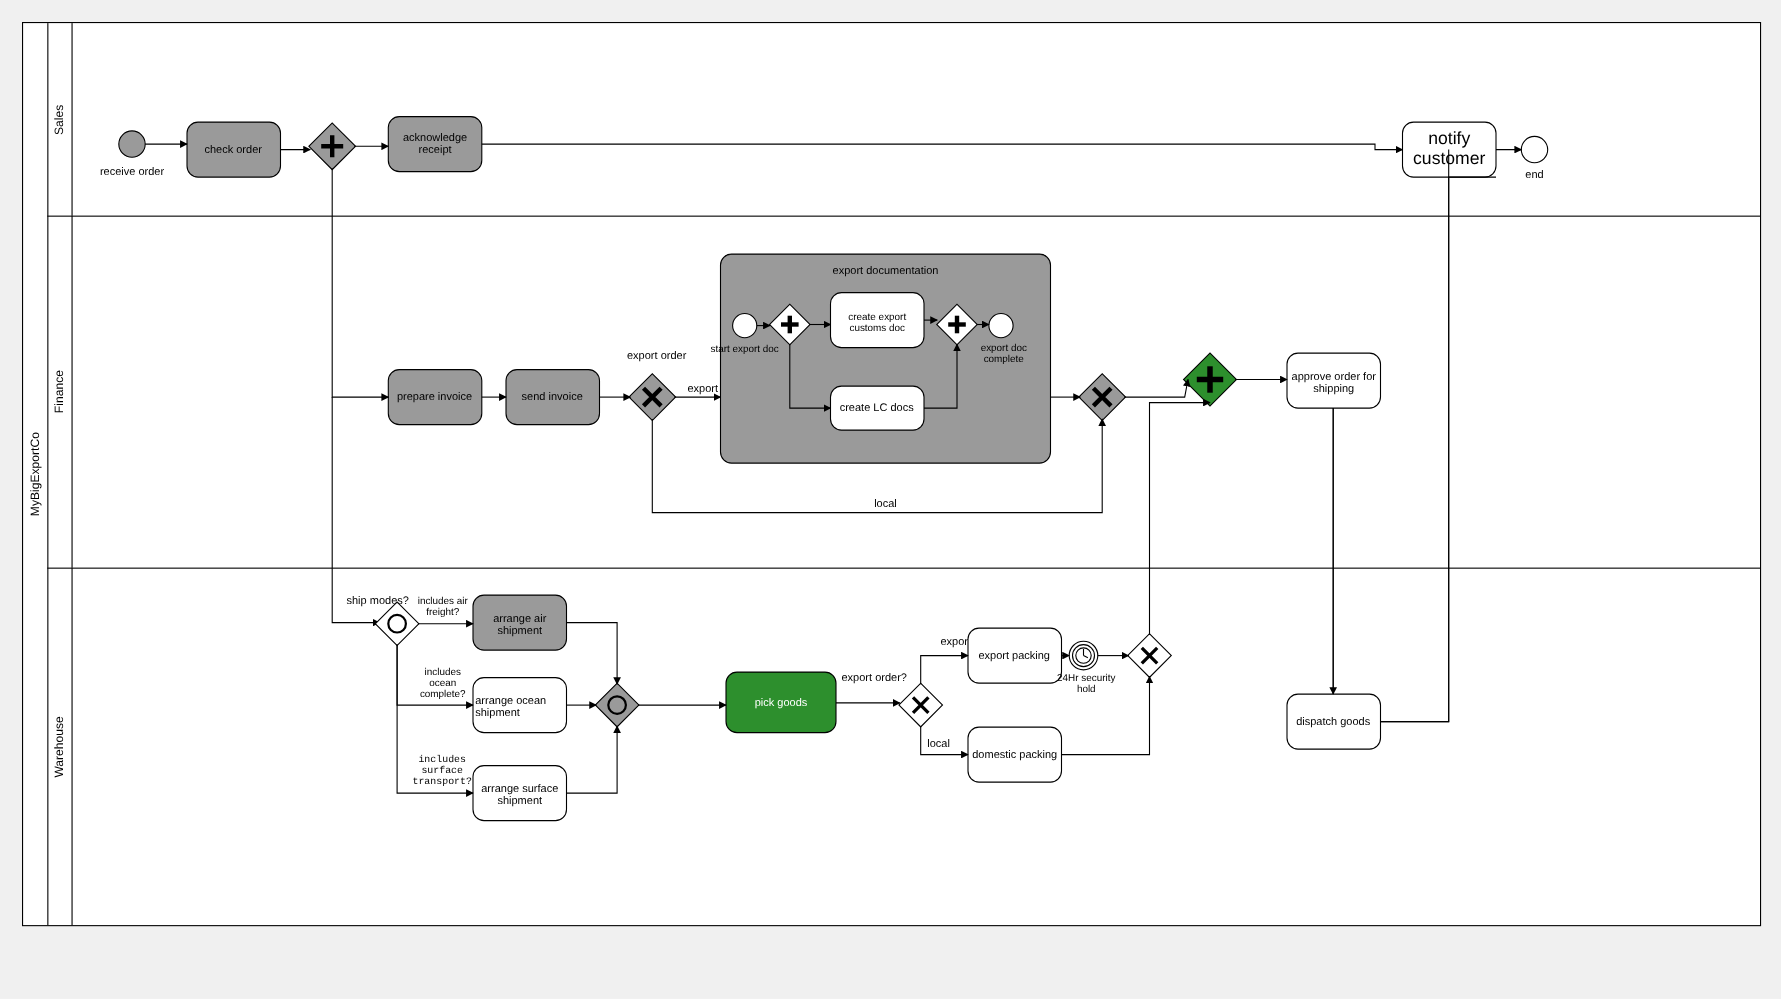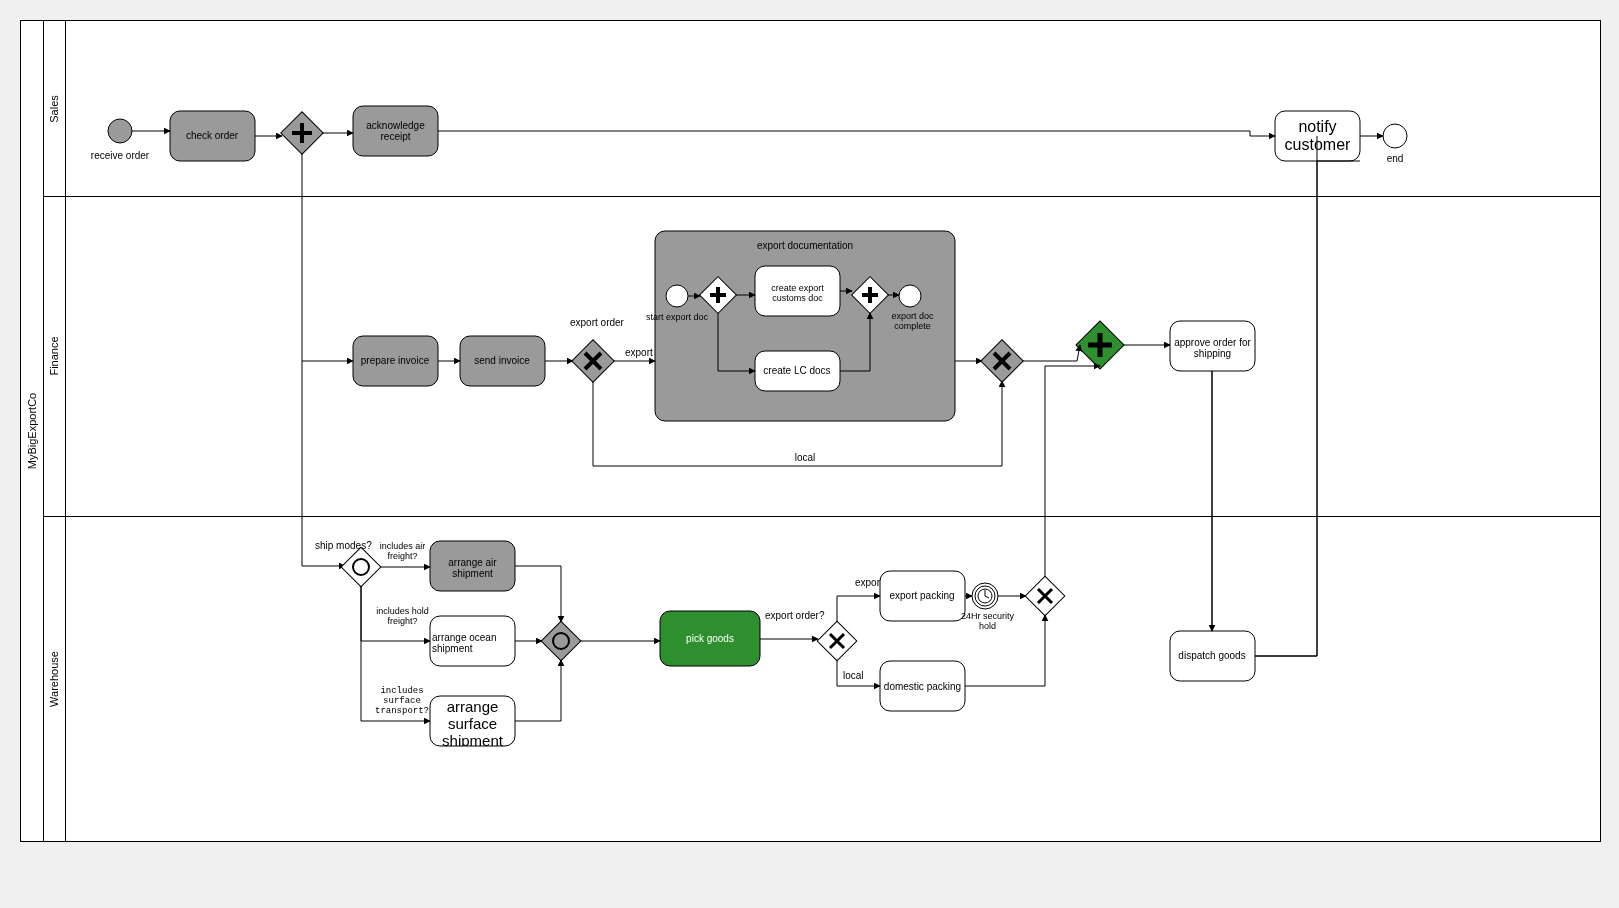--- a/index.html
+++ b/index.html
@@ -188,26 +188,26 @@
       </foreignObject>
       <foreignObject x="310" y="520" width="55" height="30">
         <div style="font-size:9px;text-align:center;">includes air freight?</div>
       </foreignObject>
 
       <rect class="task" x="365" y="595" width="85" height="50" rx="10"></rect>
       <foreignObject x="365" y="595" width="85" height="50">
         <div style="font-size:10px;display:flex;align-items:center;justify-content:center;height:100%;padding:2px;">arrange ocean shipment</div>
       </foreignObject>
       <foreignObject x="310" y="585" width="55" height="40">
-        <div style="font-size:9px;text-align:center;">includes hold freight?</div>
+        <div style="font-size:9px;text-align:center;">includes ocean complete?</div>
       </foreignObject>
 
       <rect class="task" x="365" y="675" width="85" height="50" rx="10"></rect>
       <foreignObject x="365" y="675" width="85" height="50">
-        <div style="font-size:15px;text-align:center;display:flex;align-items:center;justify-content:center;height:100%;padding:2px;">arrange surface shipment</div>
+        <div style="font-size:10px;text-align:center;display:flex;align-items:center;justify-content:center;height:100%;padding:2px;">arrange surface shipment</div>
       </foreignObject>
       <foreignObject x="308" y="665" width="58" height="40">
         <div style="font-size:9px;text-align:center;font-family:Liberation Mono, monospace;">includes surface transport?</div>
       </foreignObject>
 
       <g>
         <rect class="gw gray" x="482" y="606" width="28" height="28" transform="rotate(45 496 620)"></rect>
         <circle cx="496" cy="620" r="8" fill="none" stroke="#000" stroke-width="2"></circle>
       </g>
 

